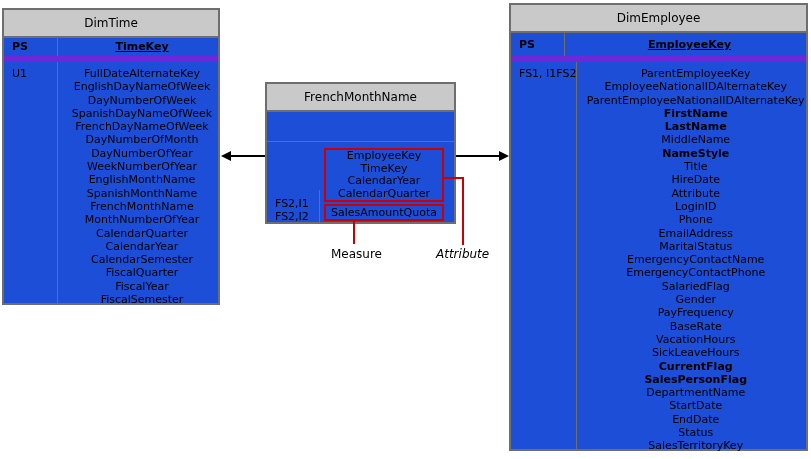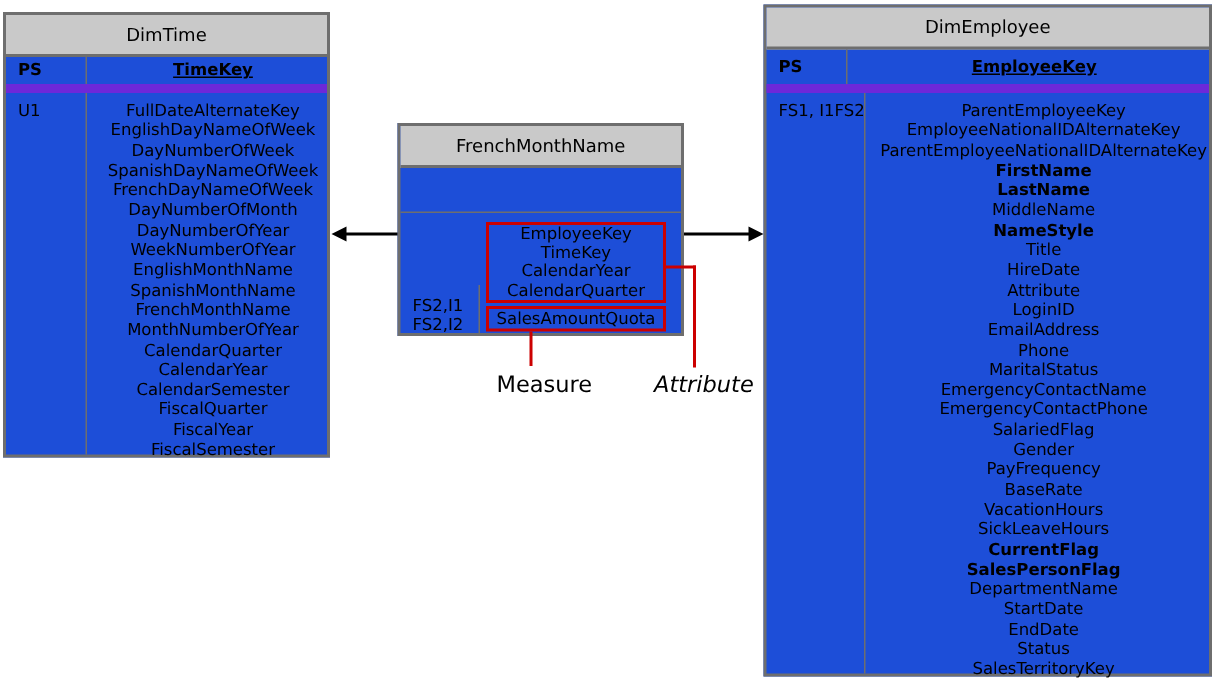--- a/index.html
+++ b/index.html
@@ -97,21 +97,21 @@
                       border-top:5px solid transparent; border-bottom:5px solid transparent;
                       border-left:10px solid #000; }
 
   
   .red-line { position:absolute; background:#cc0000; }
   #measure-vline { left:353px; top:221px; width:2px; height:23px; }
   #attr-hline    { left:442px; top:177px; width:22px; height:2px; }
   #attr-vline    { left:462px; top:177px; width:2px;  height:68px; }
   .callout-label {
     position:absolute;
-    font-size:15px;
+    font-size:12px;
     white-space:nowrap;
   }
   #measure-label   { left:331px; top:247px; }
   #attribute-label { left:436px; top:247px;font-style:italic; }
 </style>
 </head>
 <body>
 
 <div class="canvas">
 
@@ -187,22 +187,22 @@
           <div class="field-line">EmployeeNationalIDAlternateKey</div>
           <div class="field-line">ParentEmployeeNationalIDAlternateKey</div>
           <div class="field-line bold">FirstName</div>
           <div class="field-line bold">LastName</div>
           <div class="field-line">MiddleName</div>
           <div class="field-line bold">NameStyle</div>
           <div class="field-line">Title</div>
           <div class="field-line">HireDate</div>
           <div class="field-line">Attribute</div>
           <div class="field-line">LoginID</div>
+          <div class="field-line">Phone</div>
           <div class="field-line">EmailAddress</div>
-          <div class="field-line">Phone</div>
           <div class="field-line">MaritalStatus</div>
           <div class="field-line">EmergencyContactName</div>
           <div class="field-line">EmergencyContactPhone</div>
           <div class="field-line">SalariedFlag</div>
           <div class="field-line">Gender</div>
           <div class="field-line">PayFrequency</div>
           <div class="field-line">BaseRate</div>
           <div class="field-line">VacationHours</div>
           <div class="field-line">SickLeaveHours</div>
           <div class="field-line bold">CurrentFlag</div>

